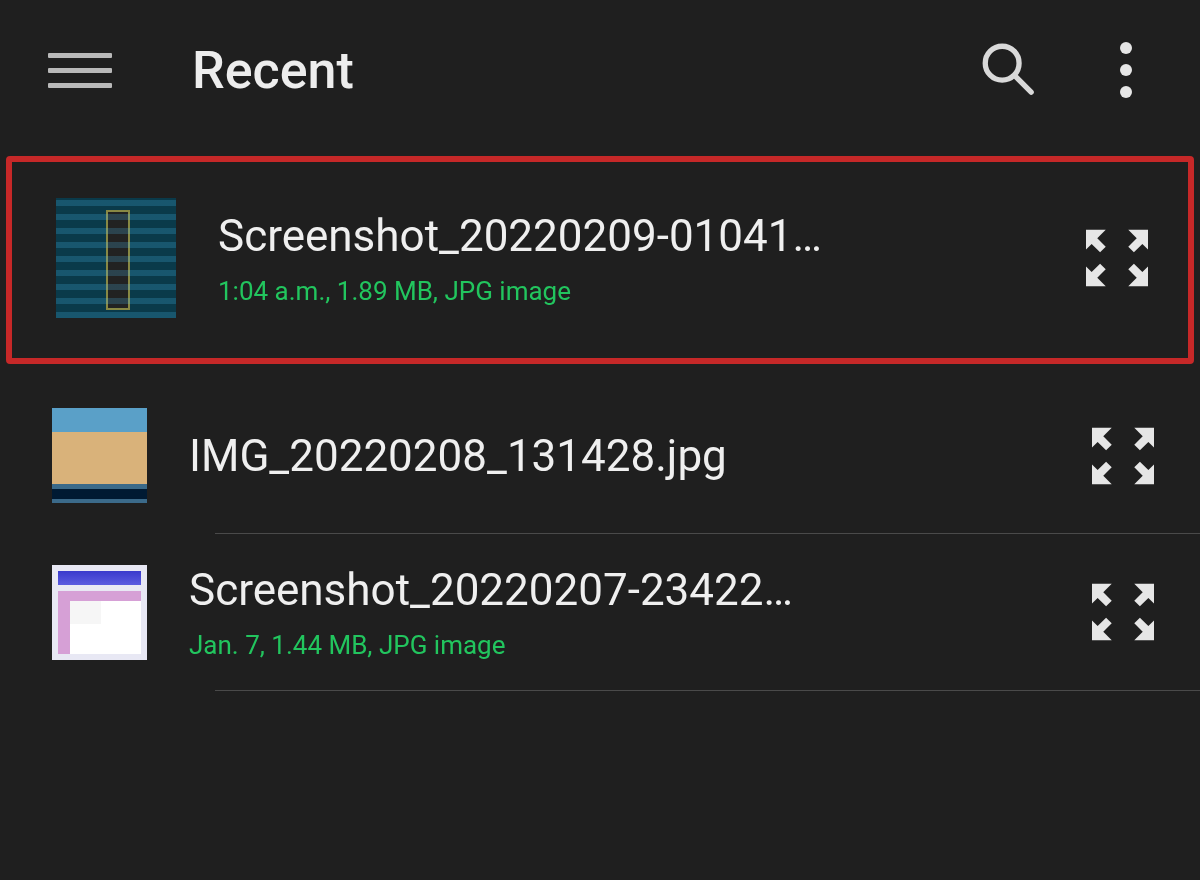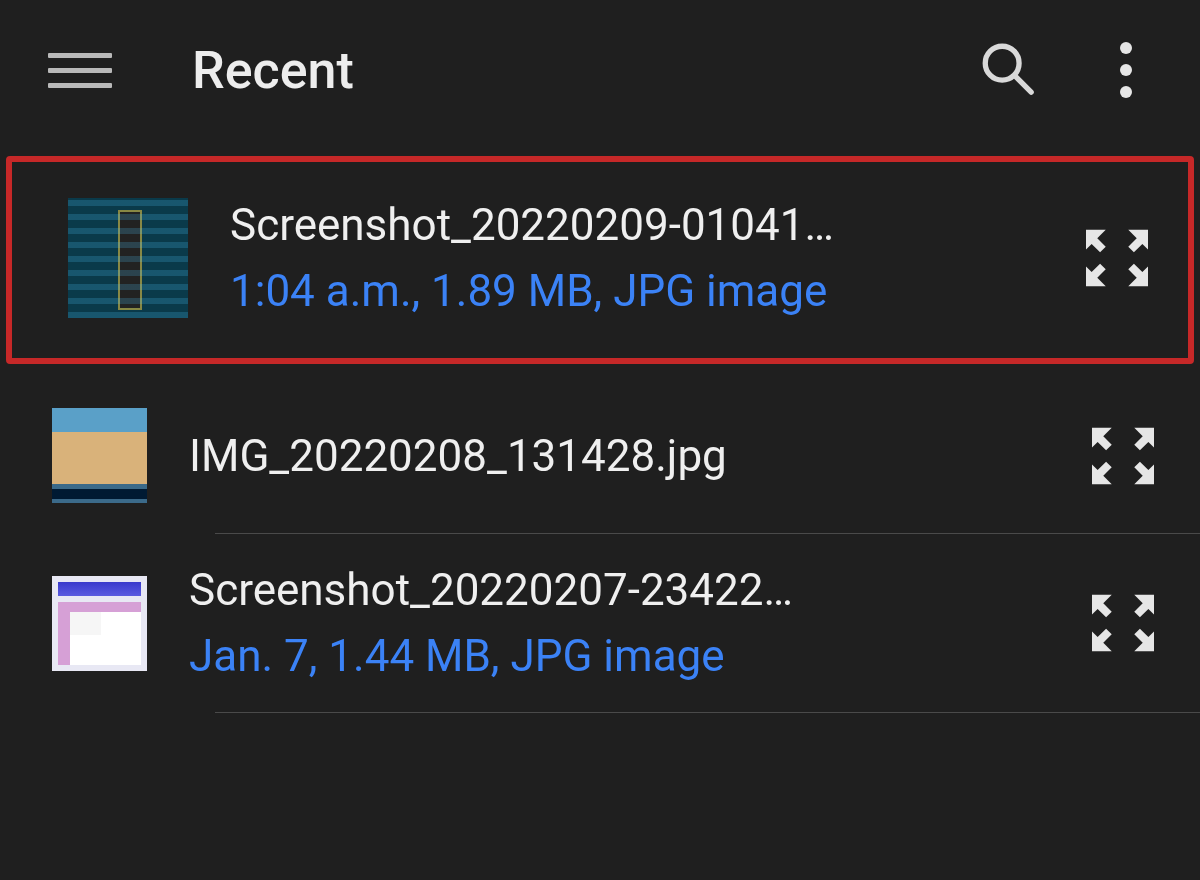--- a/index.html
+++ b/index.html
@@ -56,21 +56,21 @@
       display: flex;
       align-items: center;
       padding: 30px 42px 30px 52px;
       gap: 42px;
     }
     .highlight-box {
       border: 6px solid #c62828;
       border-radius: 4px;
       margin: 6px 6px 0 6px;
     }
-    .highlight-box .item { padding: 36px 36px 40px 56px; align-items: center; }
+    .highlight-box .item { padding: 36px 36px 40px 44px; align-items: center; }
 
     .thumb {
       width: 120px;
       height: 120px;
       flex-shrink: 0;
       background: #333;
       display: block;
     }
     .thumb.small { width: 95px; height: 95px; }
 
@@ -123,22 +123,22 @@
     .name {
       color: #efefef;
       font-size: 44px;
       font-weight: 400;
       white-space: nowrap;
       overflow: hidden;
       text-overflow: ellipsis;
       max-width: 700px;
     }
     .meta {
-      color: #3b82f6;
-      font-size: 44px;
+      color: #22c55e;
+      font-size: 26px;
       font-weight: 400;
     }
     .expand {
       flex-shrink: 0;
       width: 70px;
       height: 70px;
       cursor: pointer;
       display:flex; align-items:center; justify-content:center;
     }
     .expand svg { width: 68px; height: 62px; fill: #e6e6e6; }

